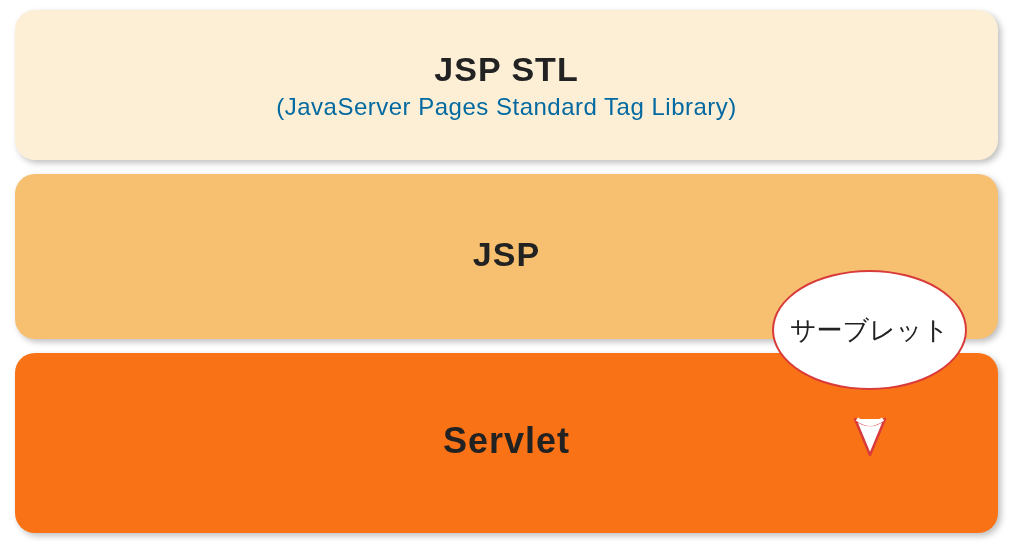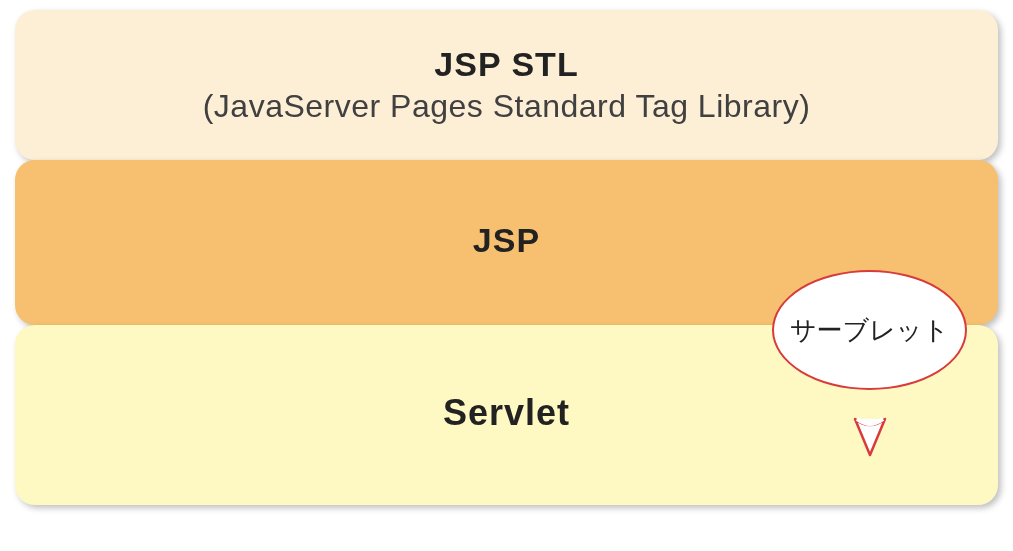--- a/index.html
+++ b/index.html
@@ -7,20 +7,21 @@
       font-family: Arial, Helvetica, sans-serif;
       width: 1013px;
       height: 551px;
       background: #ffffff;
       padding: 10px 15px;
       position: relative;
     }
     .stack {
       display: flex;
       flex-direction: column;
+      gap: 14px;
       width: 100%;
       height: 100%;
     }
     .layer {
       border-radius: 20px;
       display: flex;
       flex-direction: column;
       align-items: center;
       justify-content: center;
       box-shadow: 3px 3px 6px rgba(0,0,0,0.25);
@@ -28,34 +29,34 @@
     }
     .layer-top {
       background: #fcefd6;
       height: 150px;
     }
     .layer-mid {
       background: #f6c070;
       height: 165px;
     }
     .layer-bot {
-      background: #fef9c3;
+      background: #f97316;
       height: 180px;
     }
     .layer-title {
       font-size: 34px;
       font-weight: 700;
       letter-spacing: 1px;
       color: #222;
       margin-bottom: 4px;
     }
     .layer-sub {
-      font-size: 32px;
+      font-size: 24px;
       font-weight: 400;
-      color: #404040;
+      color: #0369a1;
       letter-spacing: 0.5px;
     }
     .layer-bot .layer-title {
       font-size: 36px;
     }
     .bubble-wrap {
       position: absolute;
       right: 46px;
       top: 270px;
       width: 195px;

